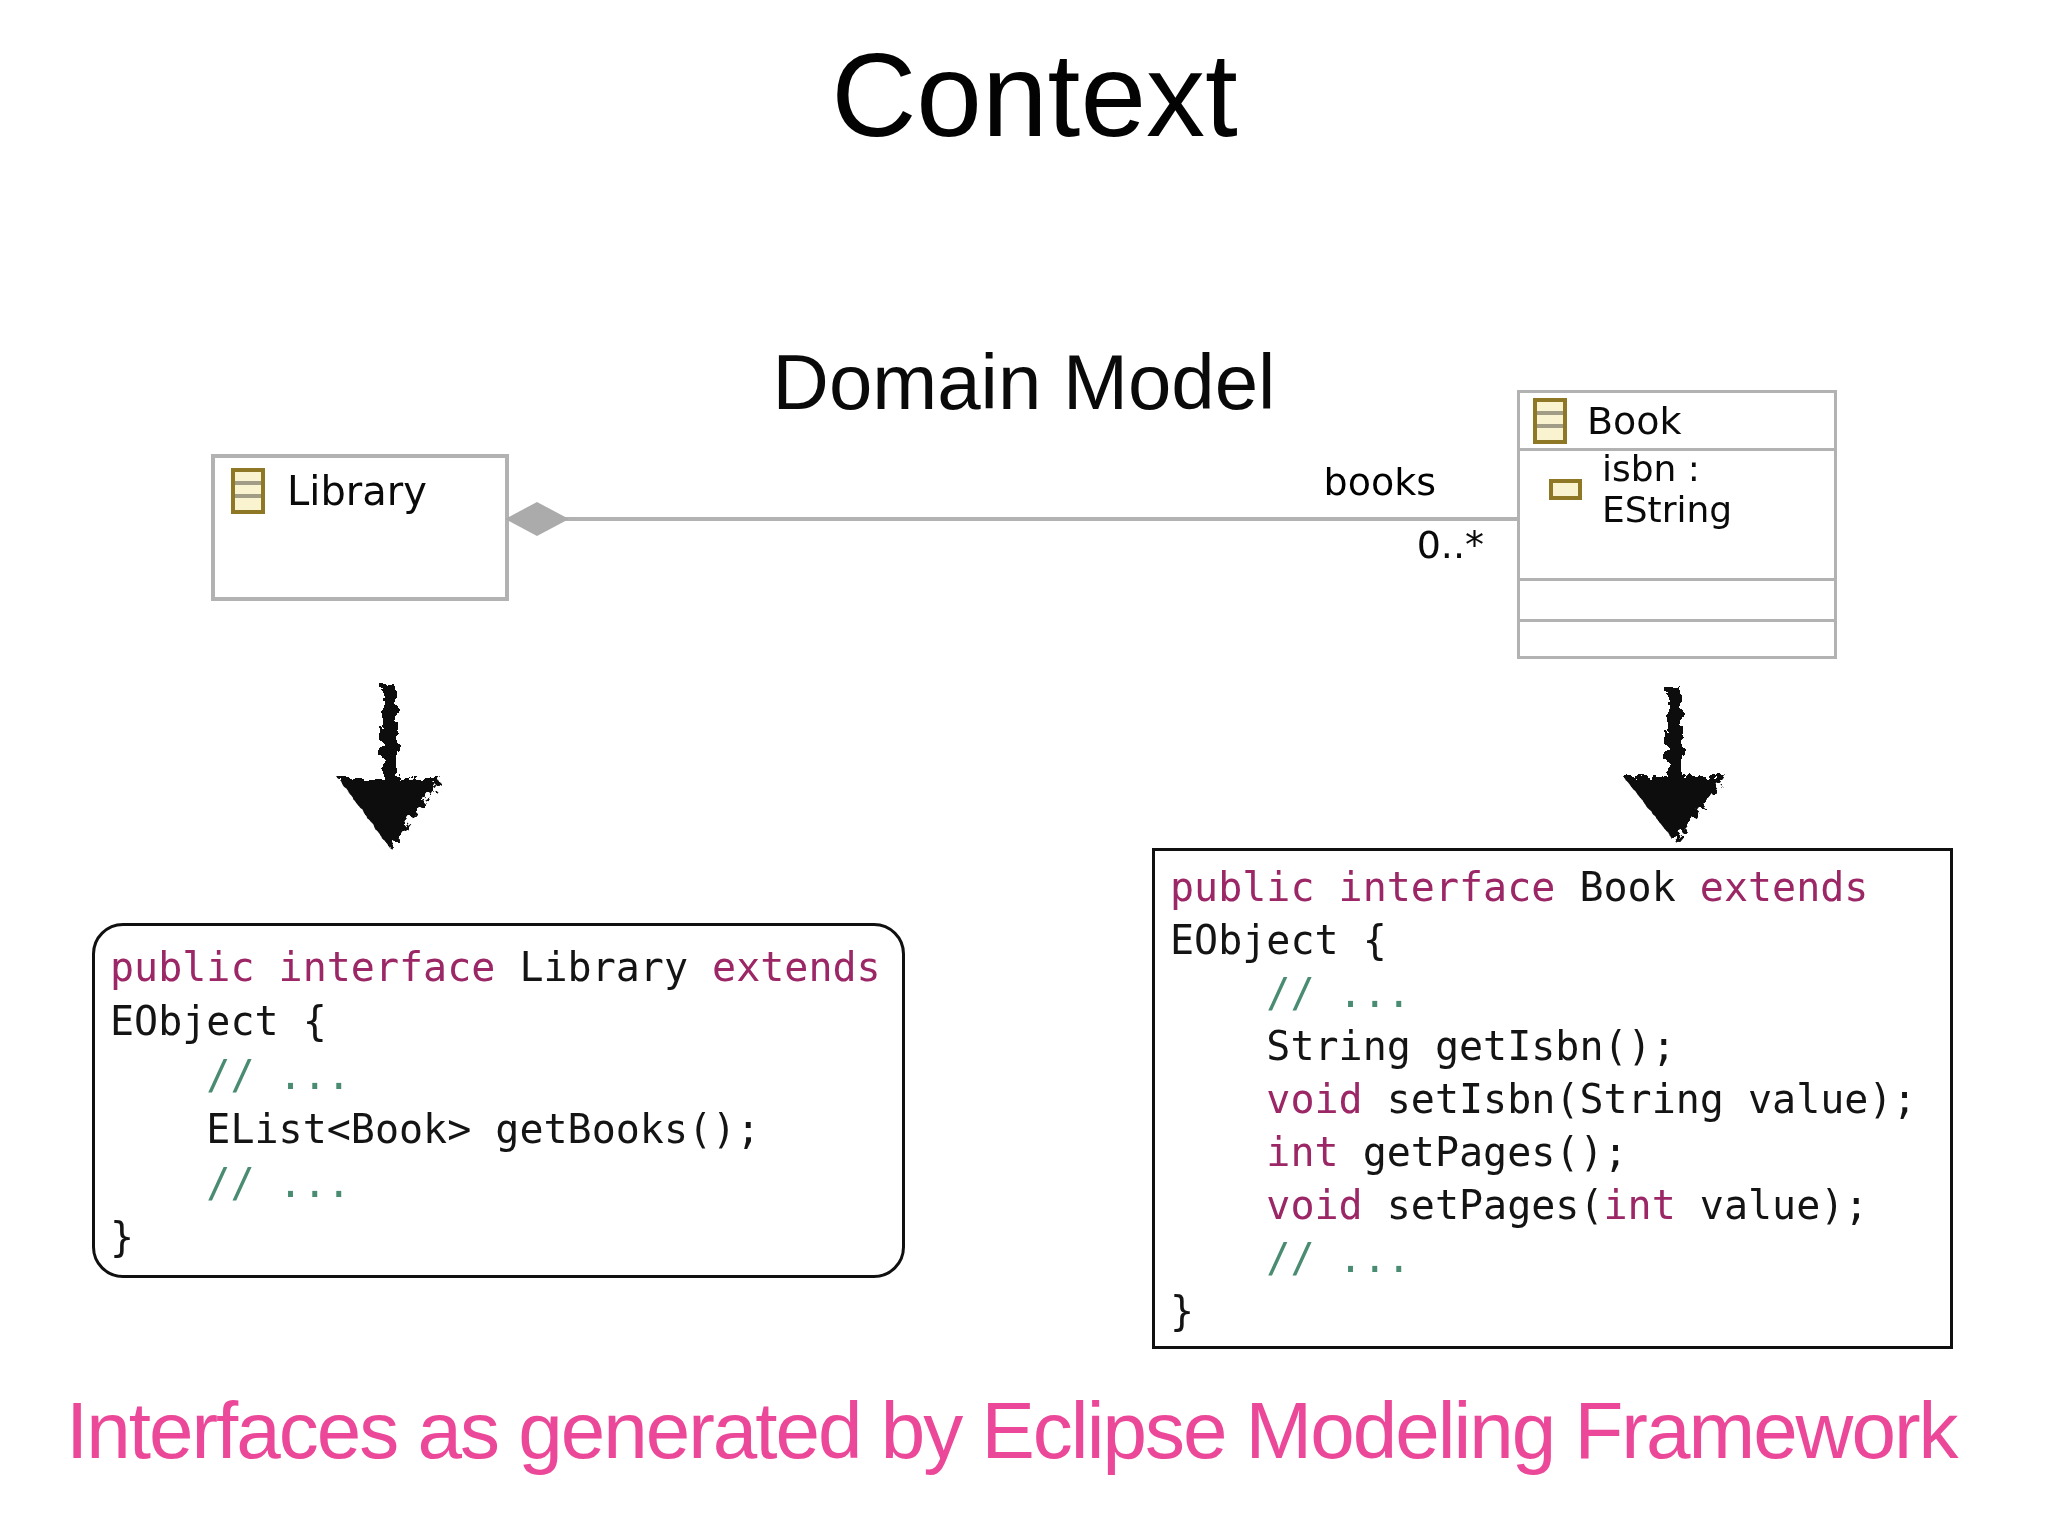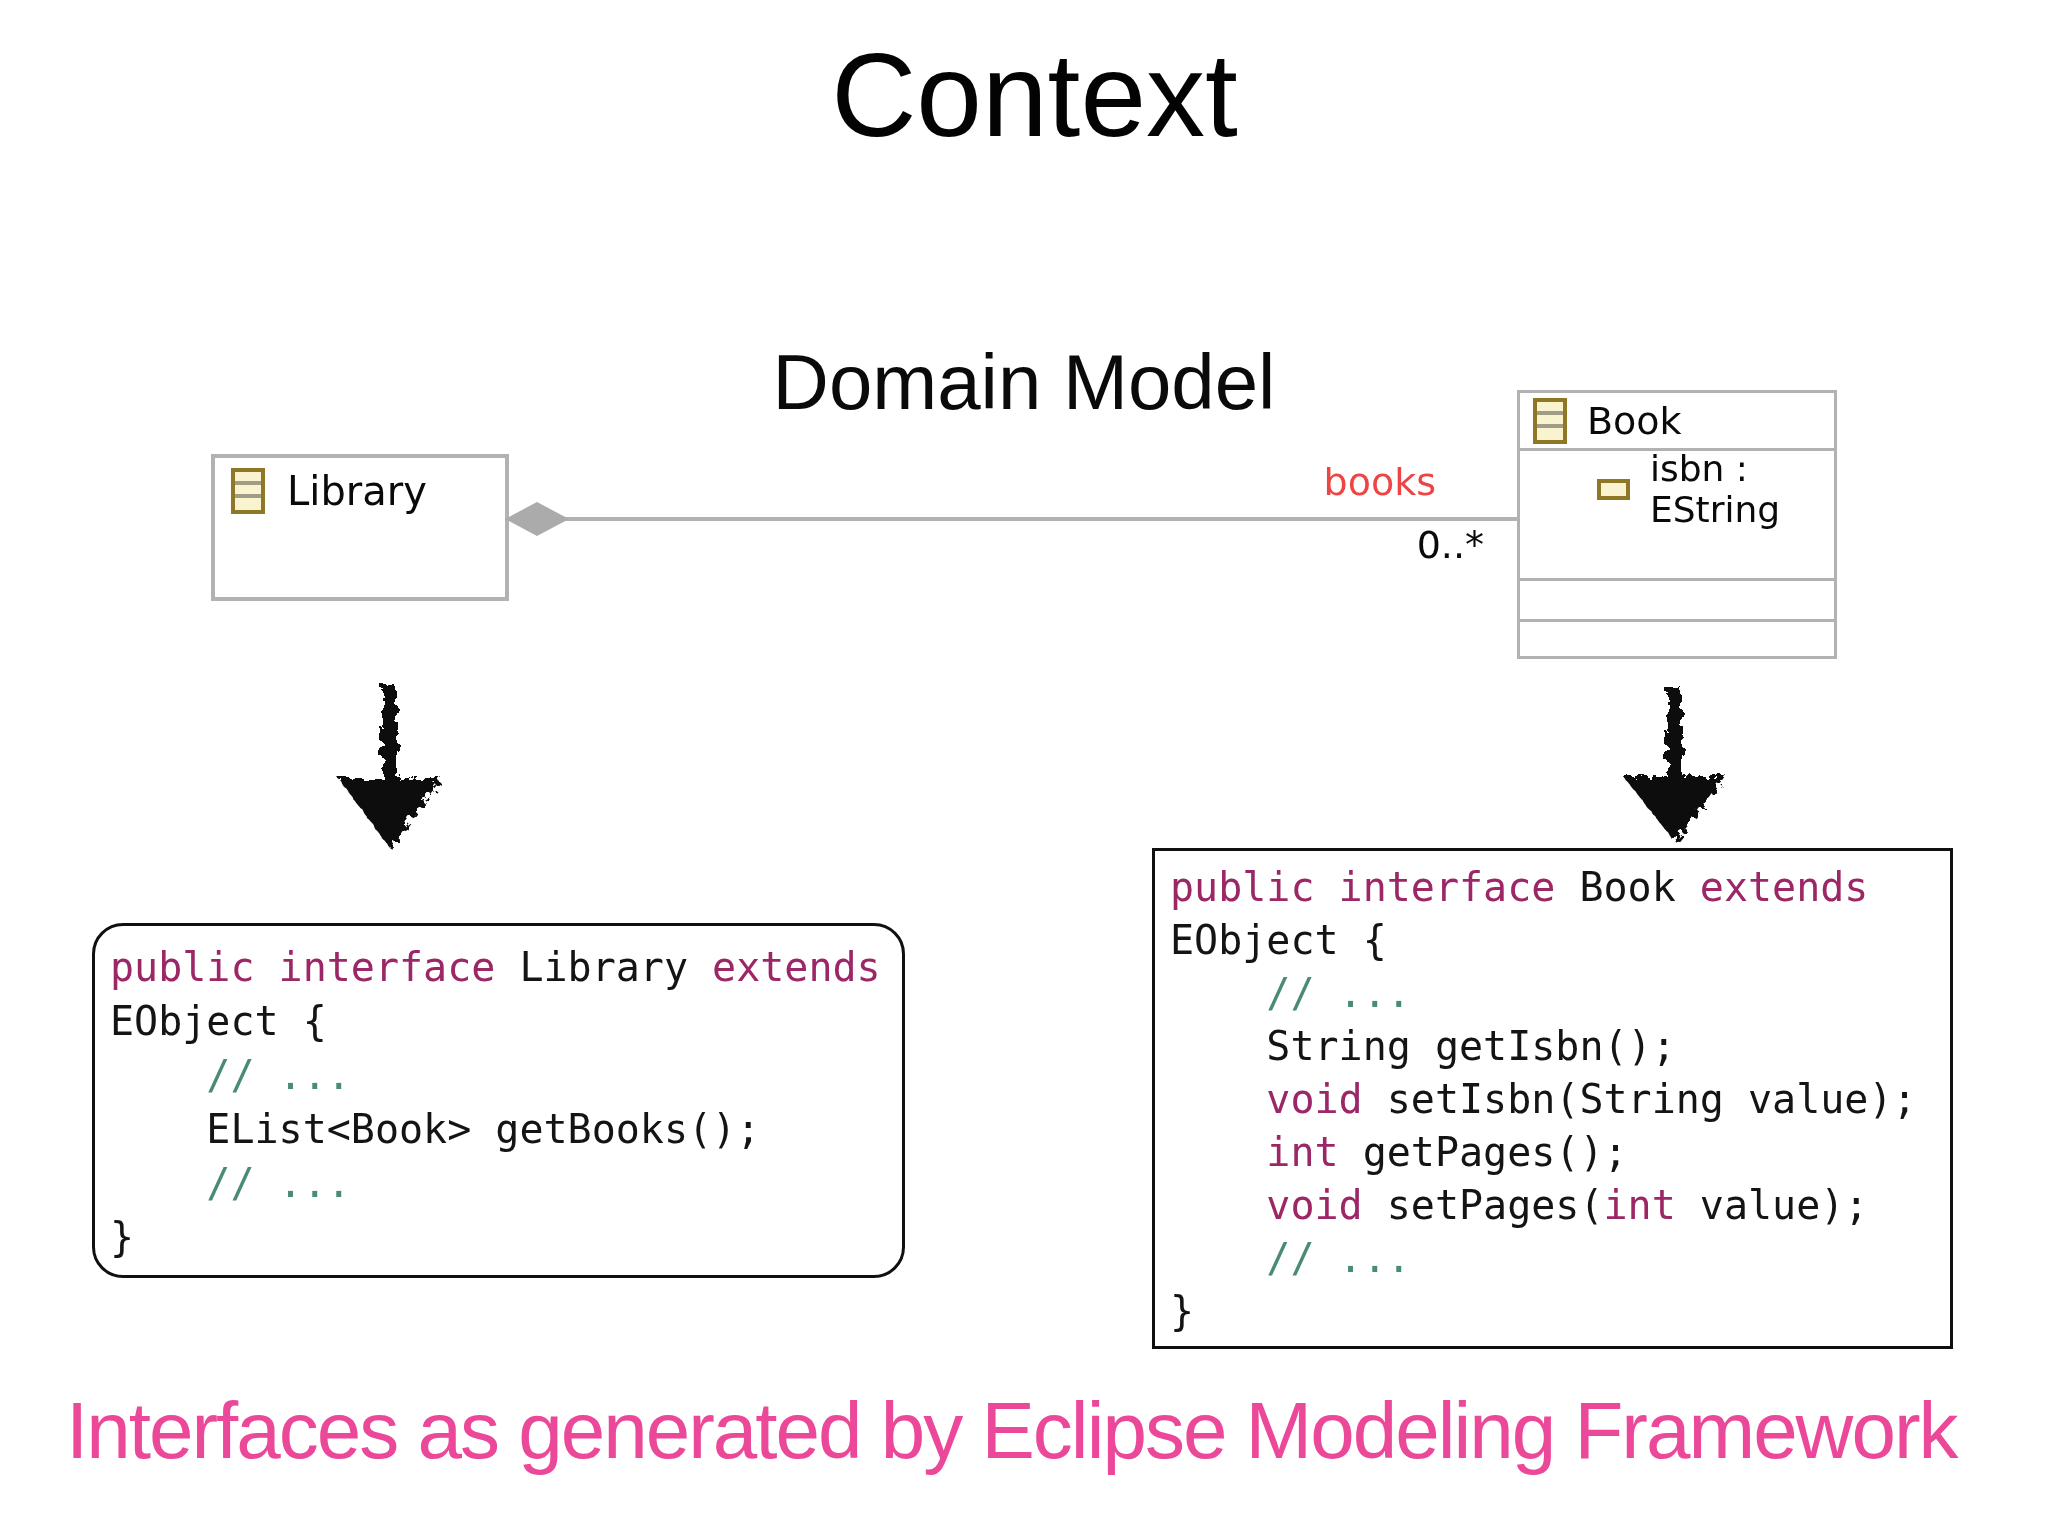--- a/index.html
+++ b/index.html
@@ -23,29 +23,29 @@
     font-family:"DejaVu Sans",sans-serif;font-size:40px;color:#0a0a0a;}
   .book-box .uml-header{height:58px;padding:0 0 0 13px;border-bottom:3px solid var(--umlgray);
     box-sizing:border-box;flex:none;gap:20px;font-size:38px;}
   .eclass-icon{flex:none;box-sizing:border-box;width:34px;height:46px;
     border:4px solid #8e7826;background:#f9f3cf;position:relative;}
   .eclass-icon::before,.eclass-icon::after{content:"";position:absolute;left:0;right:0;height:4px;background:#a09c85;}
   .eclass-icon::before{top:9px;}
   .eclass-icon::after{top:22px;}
   .bk-attrs{height:130px;box-sizing:border-box;border-bottom:3px solid var(--umlgray);padding-top:10px;flex:none;}
   .attr-row{height:56px;display:flex;align-items:center;gap:20px;padding-left:29px;
-    font-family:"DejaVu Sans",sans-serif;font-size:36px;color:#0a0a0a;margin-left:48px;}
+    font-family:"DejaVu Sans",sans-serif;font-size:36px;color:#0a0a0a;}
   .eattr-icon{flex:none;box-sizing:border-box;width:33px;height:21px;border:4px solid #8e7826;background:#f9f3cf;}
   .bk-empty1{height:41px;box-sizing:border-box;border-bottom:3px solid var(--umlgray);flex:none;}
   .bk-empty2{flex:1;}
   
   .assoc-line{position:absolute;left:560px;top:517px;width:957px;height:4px;background:var(--umlgray);}
   .assoc-diamond{position:absolute;left:505px;top:502px;}
   .assoc-role{position:absolute;left:1186px;top:458px;width:250px;text-align:right;
-    font-family:"DejaVu Sans",sans-serif;font-size:38px;line-height:48px;color:#ef4444;}
+    font-family:"DejaVu Sans",sans-serif;font-size:38px;line-height:48px;color:#000000;}
   .assoc-mult{position:absolute;left:1300px;top:521px;width:184px;text-align:right;
     font-family:"DejaVu Sans",sans-serif;font-size:38px;line-height:48px;color:#0a0a0a;}
   
   .arrow{position:absolute;}
   .arrow-left{left:328px;top:674px;}
   .arrow-right{left:1613px;top:678px;}
   
   .code-box{position:absolute;background:#fff;border:3px solid #101010;box-sizing:border-box;
     font-family:"DejaVu Sans Mono",monospace;color:var(--code);white-space:pre;overflow:hidden;}
   .code-lib{left:92px;top:923px;width:813px;height:355px;padding:14px 12px 0 15px;font-size:40px;line-height:54px;border-radius:31px;}

